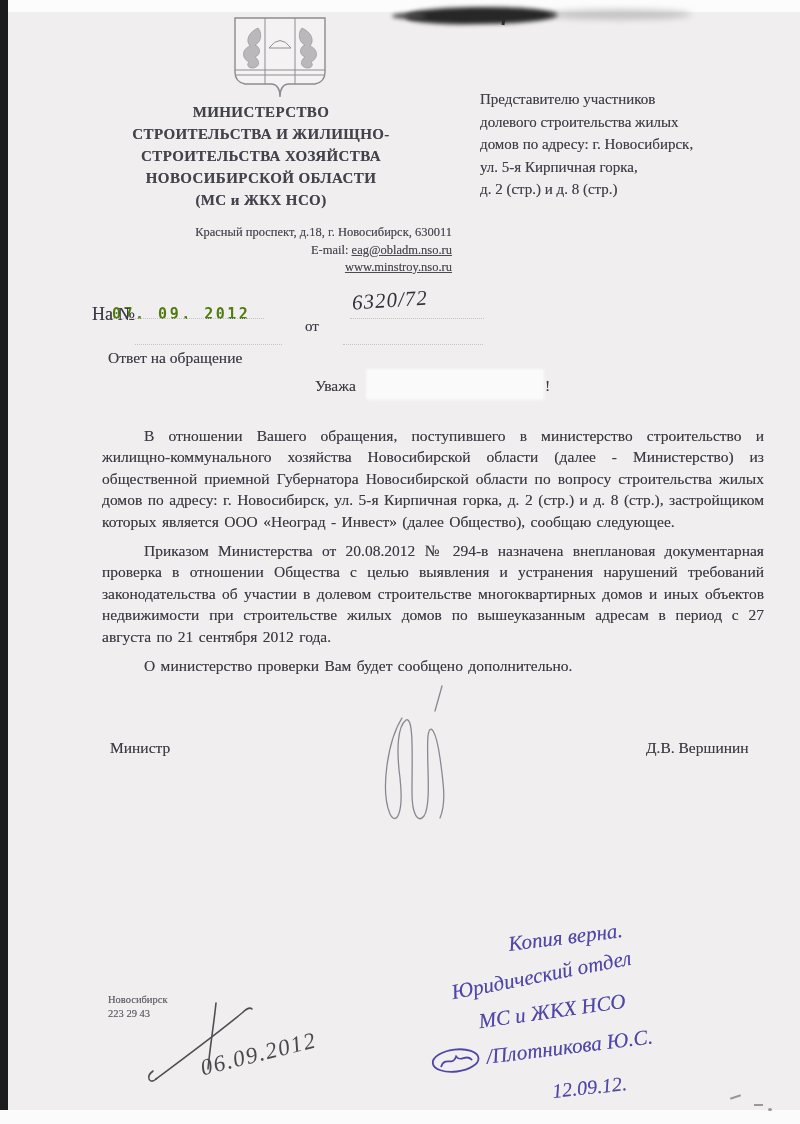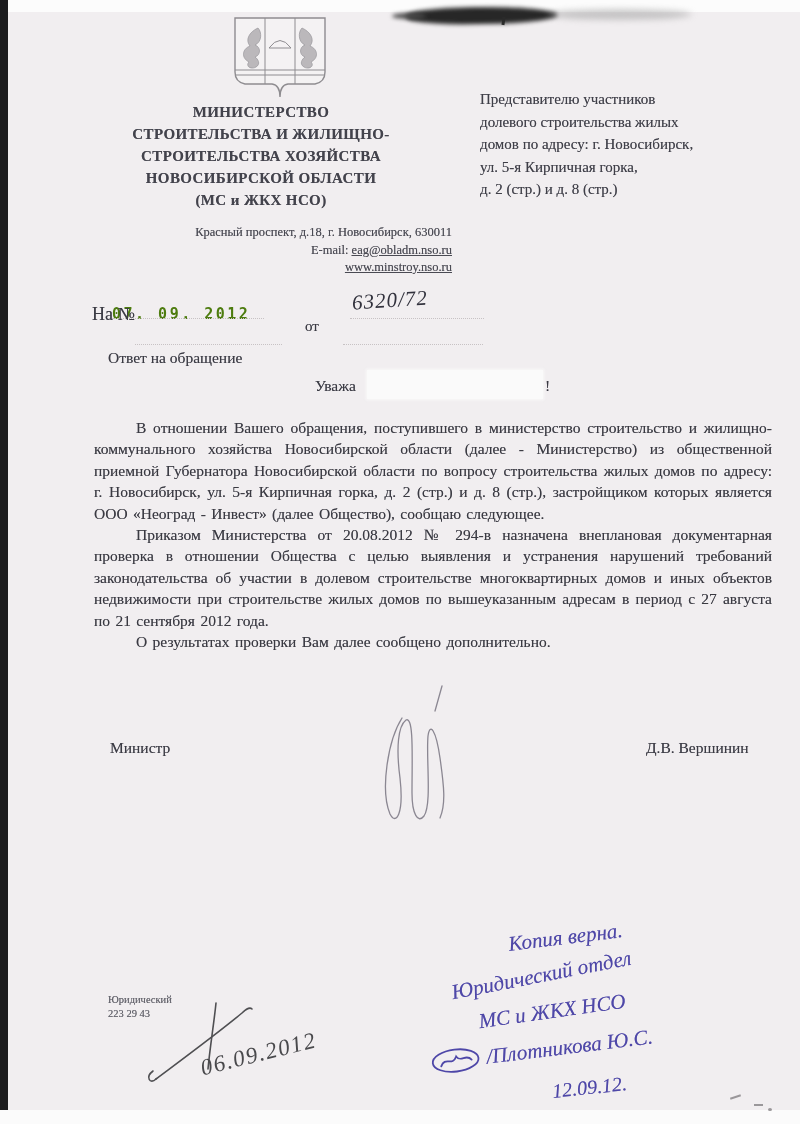--- a/index.html
+++ b/index.html
@@ -41,21 +41,21 @@
               font-weight:bold;font-size:15px;letter-spacing:2.5px;color:#4d7c0f;margin-top:8px;}
   .dotline{position:absolute;border-bottom:1.5px dotted #c7c2c4;height:0;}
   .hand-num{position:absolute;left:352px;top:288px;font-style:italic;font-size:21px;
             color:#31313c;transform:rotate(-4deg);letter-spacing:1px;}
   .redaction{position:absolute;left:367px;top:370px;width:176px;height:29px;background:#fafafa;
              box-shadow:0 0 3px 1px rgba(250,250,250,.9);}
 
   
   .bodytext{position:absolute;left:94px;top:417px;width:678px;font-size:15.5px;
             line-height:21.4px;color:#3a3a42;text-align:justify;word-spacing:1.5px;}
-  .bodytext p{margin:0;text-indent:42px;}
+  .bodytext p{margin:8px;text-indent:42px;}
 
   .sig-squiggle{position:absolute;left:350px;top:678px;width:110px;height:150px;}
 
   .executor{position:absolute;left:108px;top:993px;font-size:10.5px;line-height:14px;color:#63636b;}
 
   .pencil-mark{position:absolute;left:140px;top:995px;width:130px;height:95px;}
   .pencil-date{position:absolute;left:198px;top:1056px;font-style:italic;font-size:23px;
                letter-spacing:1.5px;color:#49494c;transform:rotate(-14deg);transform-origin:left top;}
 
   
@@ -136,34 +136,34 @@
 
   <div class="t soft" style="left:108px;top:349px;font-size:15.5px;">Ответ на обращение</div>
 
   <div class="redaction"></div>
   <div class="t soft" style="left:315px;top:377px;font-size:15.5px;">Уважа</div>
   <div class="t soft" style="left:545px;top:377px;font-size:15.5px;">!</div>
 
   <div class="bodytext soft">
     <p>В отношении Вашего обращения, поступившего в министерство строительство и жилищно-коммунального хозяйства Новосибирской области (далее - Министерство) из общественной приемной  Губернатора Новосибирской области по вопросу строительства жилых домов  по адресу: г. Новосибирск, ул. 5-я Кирпичная горка, д. 2 (стр.) и д. 8 (стр.), застройщиком которых является ООО «Неоград - Инвест» (далее Общество), сообщаю следующее.</p>
     <p>Приказом Министерства от 20.08.2012 № 294-в назначена внеплановая документарная проверка в отношении Общества с целью выявления и устранения нарушений требований законодательства об участии в долевом строительстве многоквартирных домов и иных объектов недвижимости при строительстве жилых домов по вышеуказанным адресам в период с 27 августа по 21 сентября 2012 года.</p>
-    <p>О результатах проверки Вам далее сообщено дополнительно.</p>
+    <p>О министерство проверки Вам будет сообщено дополнительно.</p>
   </div>
 
   <div class="t soft" style="left:110px;top:739px;font-size:15.5px;">Министр</div>
   <div class="t soft" style="left:598px;top:739px;font-size:15.5px;margin-left:48px;">Д.В. Вершинин</div>
   <svg class="sig-squiggle" viewBox="0 0 110 150">
     <g fill="none" stroke="#8b8792" stroke-width="1.3" stroke-linecap="round">
       <path d="M 92,8 L 85,33"></path>
       <path d="M 52,40 C 38,62 30,112 40,136 C 46,148 54,136 50,100 C 46,70 48,48 56,42 C 64,38 62,80 62,115 C 62,136 68,146 74,138 C 82,126 76,80 78,58 C 80,44 86,52 90,80 C 94,108 96,126 90,140"></path>
     </g>
   </svg>
 
   <div class="executor soft">
-    <div>Юридический</div>
+    <div>Новосибирск</div>
     <div>223 29 43</div>
   </div>
 
   <svg class="pencil-mark" viewBox="0 0 130 95">
     <g fill="none" stroke="#4f4f52" stroke-width="1.6" stroke-linecap="round">
       <path d="M 16,84 C 40,66 78,38 102,18 C 106,14 110,12 112,14"></path>
       <path d="M 16,84 C 10,90 5,82 13,76"></path>
       <path d="M 76,8 C 74,28 70,52 68,74"></path>
     </g>
   </svg>

